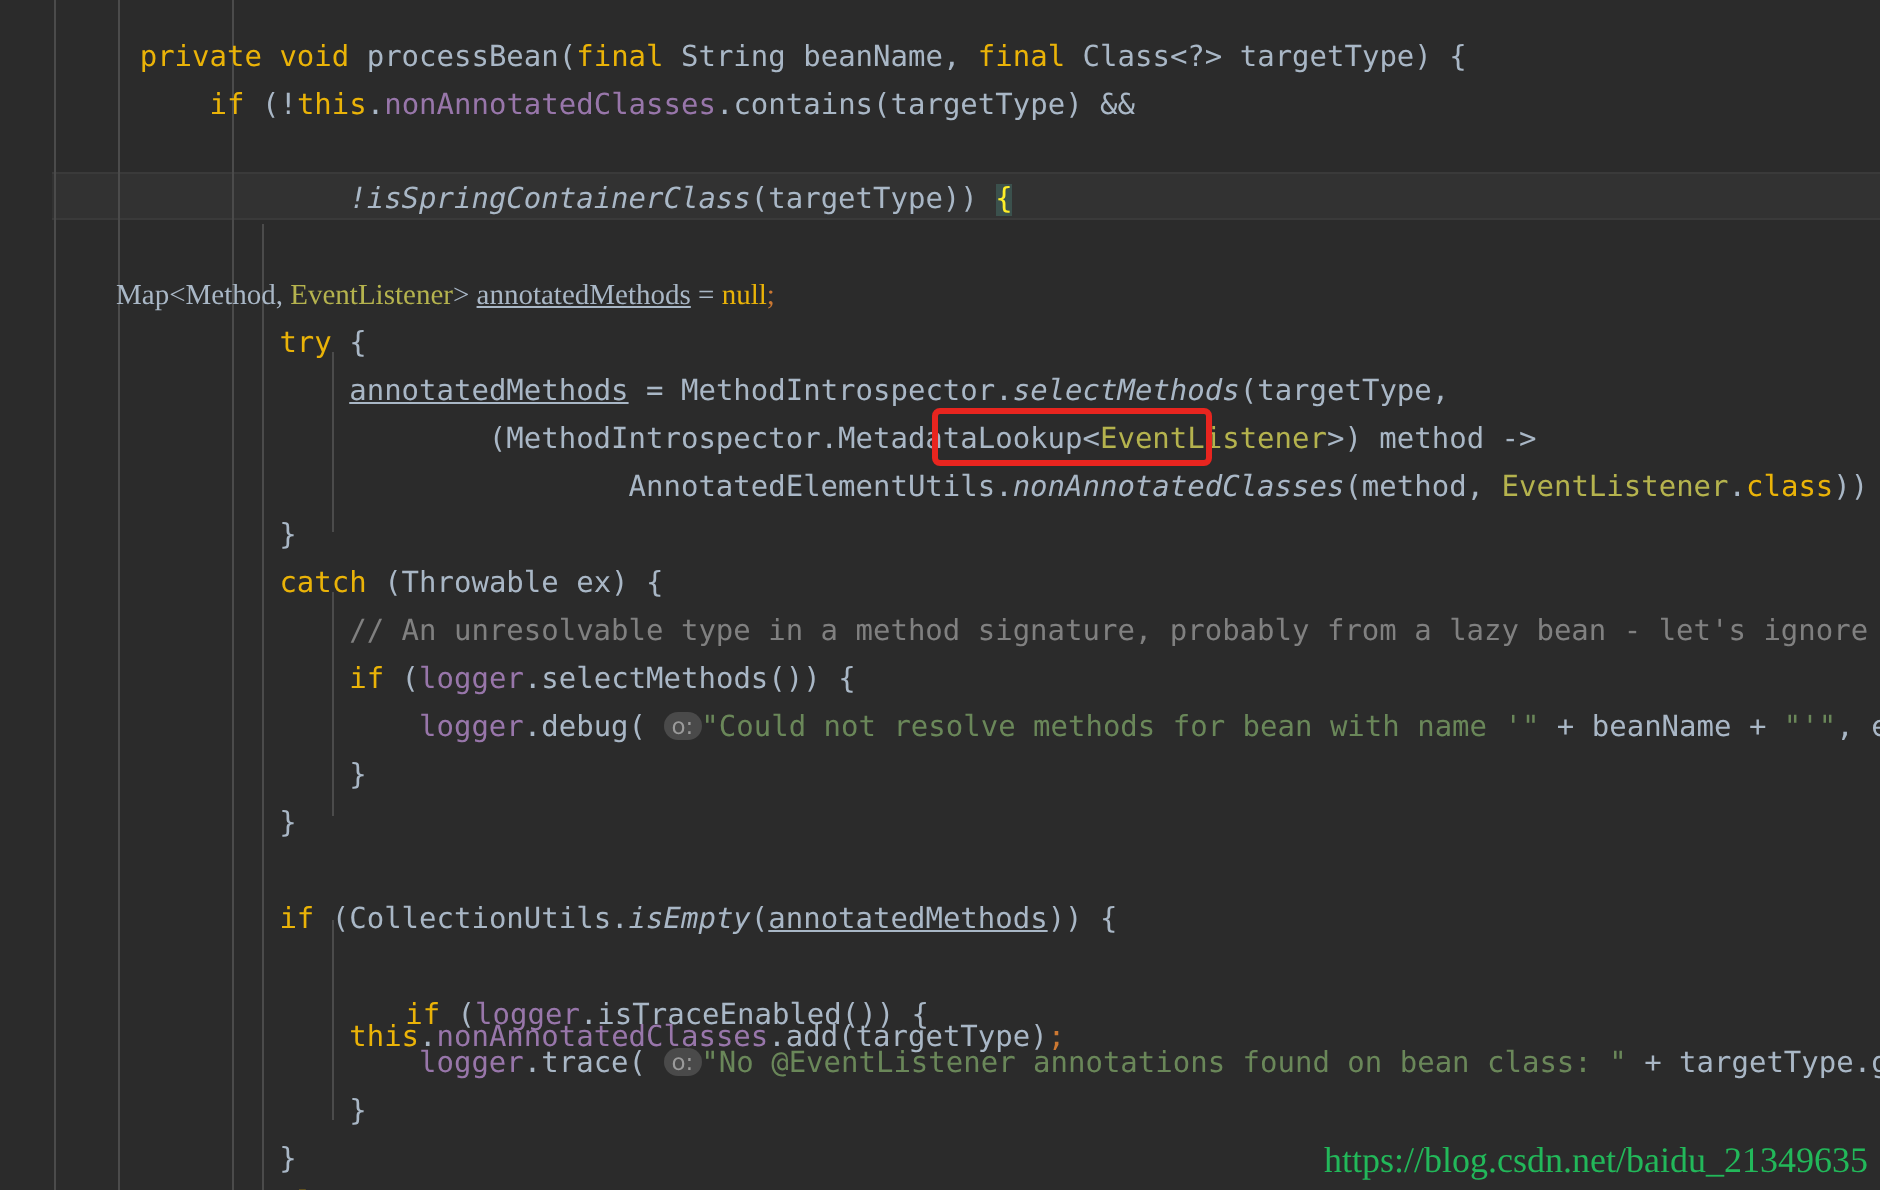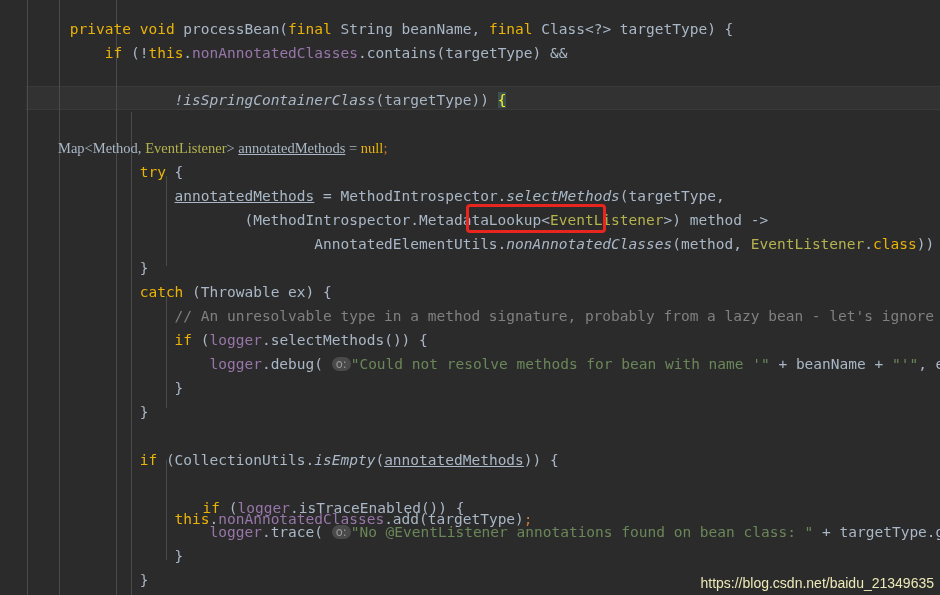--- a/index.html
+++ b/index.html
@@ -127,23 +127,23 @@
     box-sizing: border-box;
     z-index: 6;
     pointer-events: none;
   }
 
   
   .watermark {
     position: absolute;
     right: 6px;
     bottom: 4px;
-    color: #fef9c3;
-    font-size: 14px;
-    font-family: Liberation Sans, sans-serif;
+    color: #22c55e;
+    font-size: 18px;
+    font-family: Liberation Serif, serif;
     opacity: 0.92;
     z-index: 7;
     white-space: nowrap;
   }
 </style>
 </head>
 <body>
 
 <div id="editor">
 

